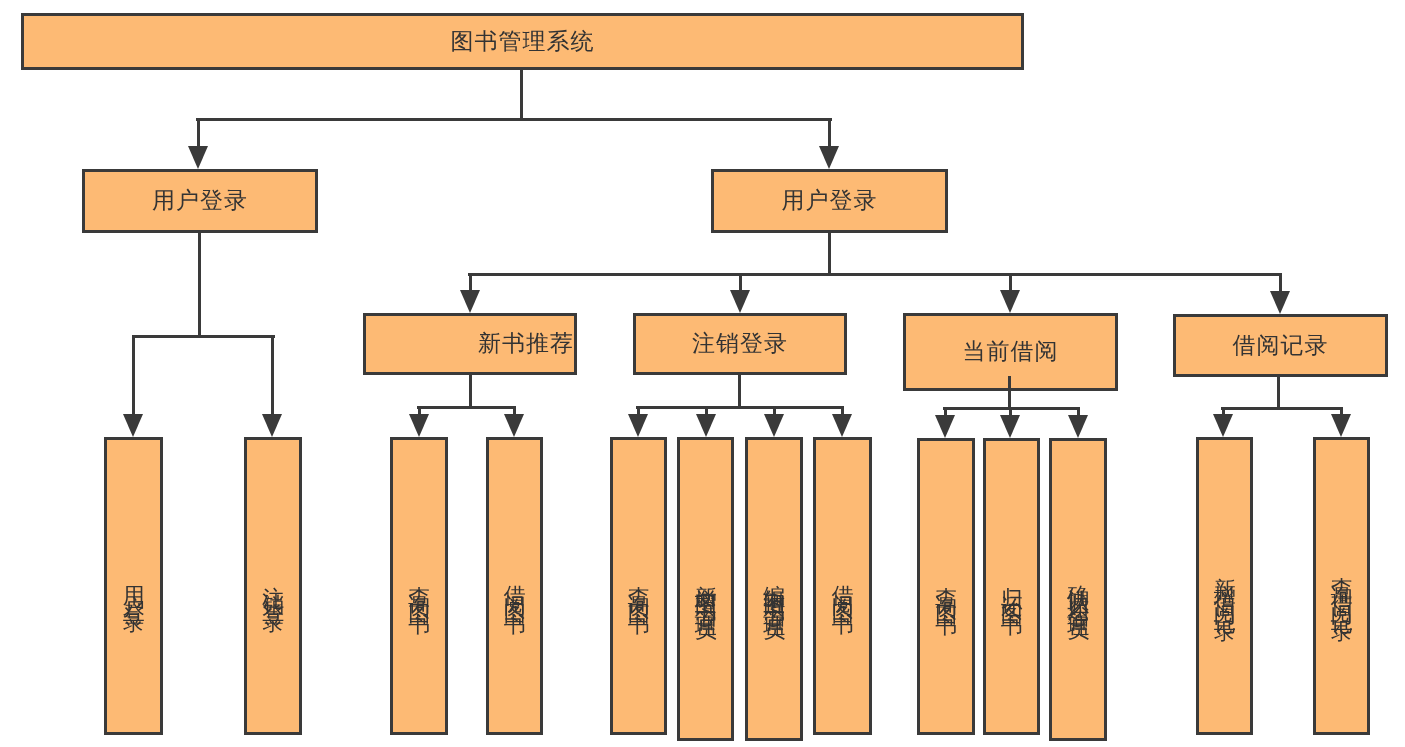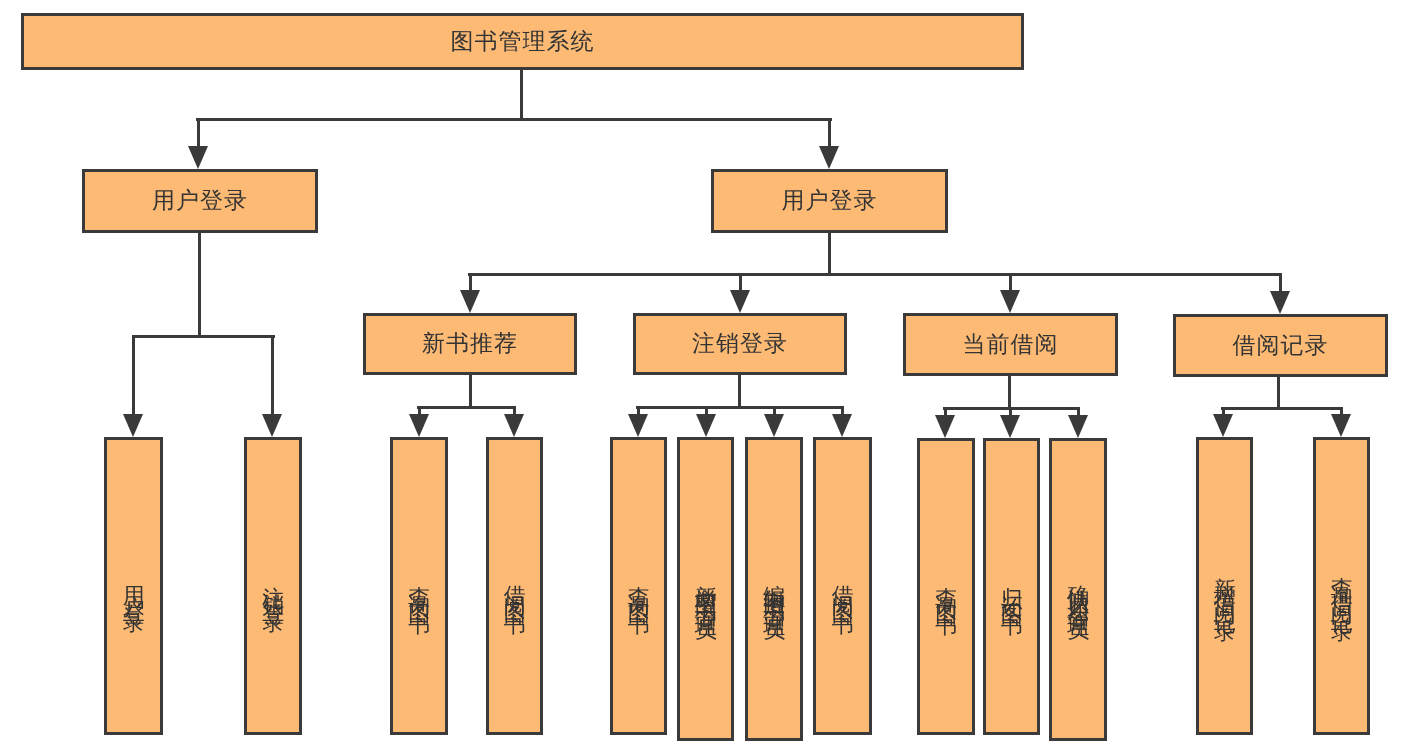--- a/index.html
+++ b/index.html
@@ -65,27 +65,27 @@
     <span class="label">图书管理系统</span>
   </div>
 
   <div class="box" style="left:82px;top:169px;width:236px;height:64px;">
     <span class="label">用户登录</span>
   </div>
   <div class="box" style="left:711px;top:169px;width:237px;height:64px;">
     <span class="label">用户登录</span>
   </div>
 
-  <div class="box" style="left:363px;top:313px;width:214px;height:62px;">
+  <div class="box" style="left:363px;top:313px;width:214px;height:62px;justify-content:flex-end;">
     <span class="label">新书推荐</span>
   </div>
   <div class="box" style="left:633px;top:313px;width:214px;height:62px;">
     <span class="label">注销登录</span>
   </div>
-  <div class="box" style="left:903px;top:313px;width:215px;height:63px;">
+  <div class="box" style="left:903px;top:313px;width:215px;height:78px;">
     <span class="label">当前借阅</span>
   </div>
   <div class="box" style="left:1173px;top:314px;width:215px;height:63px;">
     <span class="label">借阅记录</span>
   </div>
 
   <div class="box leaf" style="left:104px;top:437px;width:59px;height:298px;">
     <span class="label">用户登录</span>
   </div>
   <div class="box leaf" style="left:244px;top:437px;width:58px;height:298px;">

